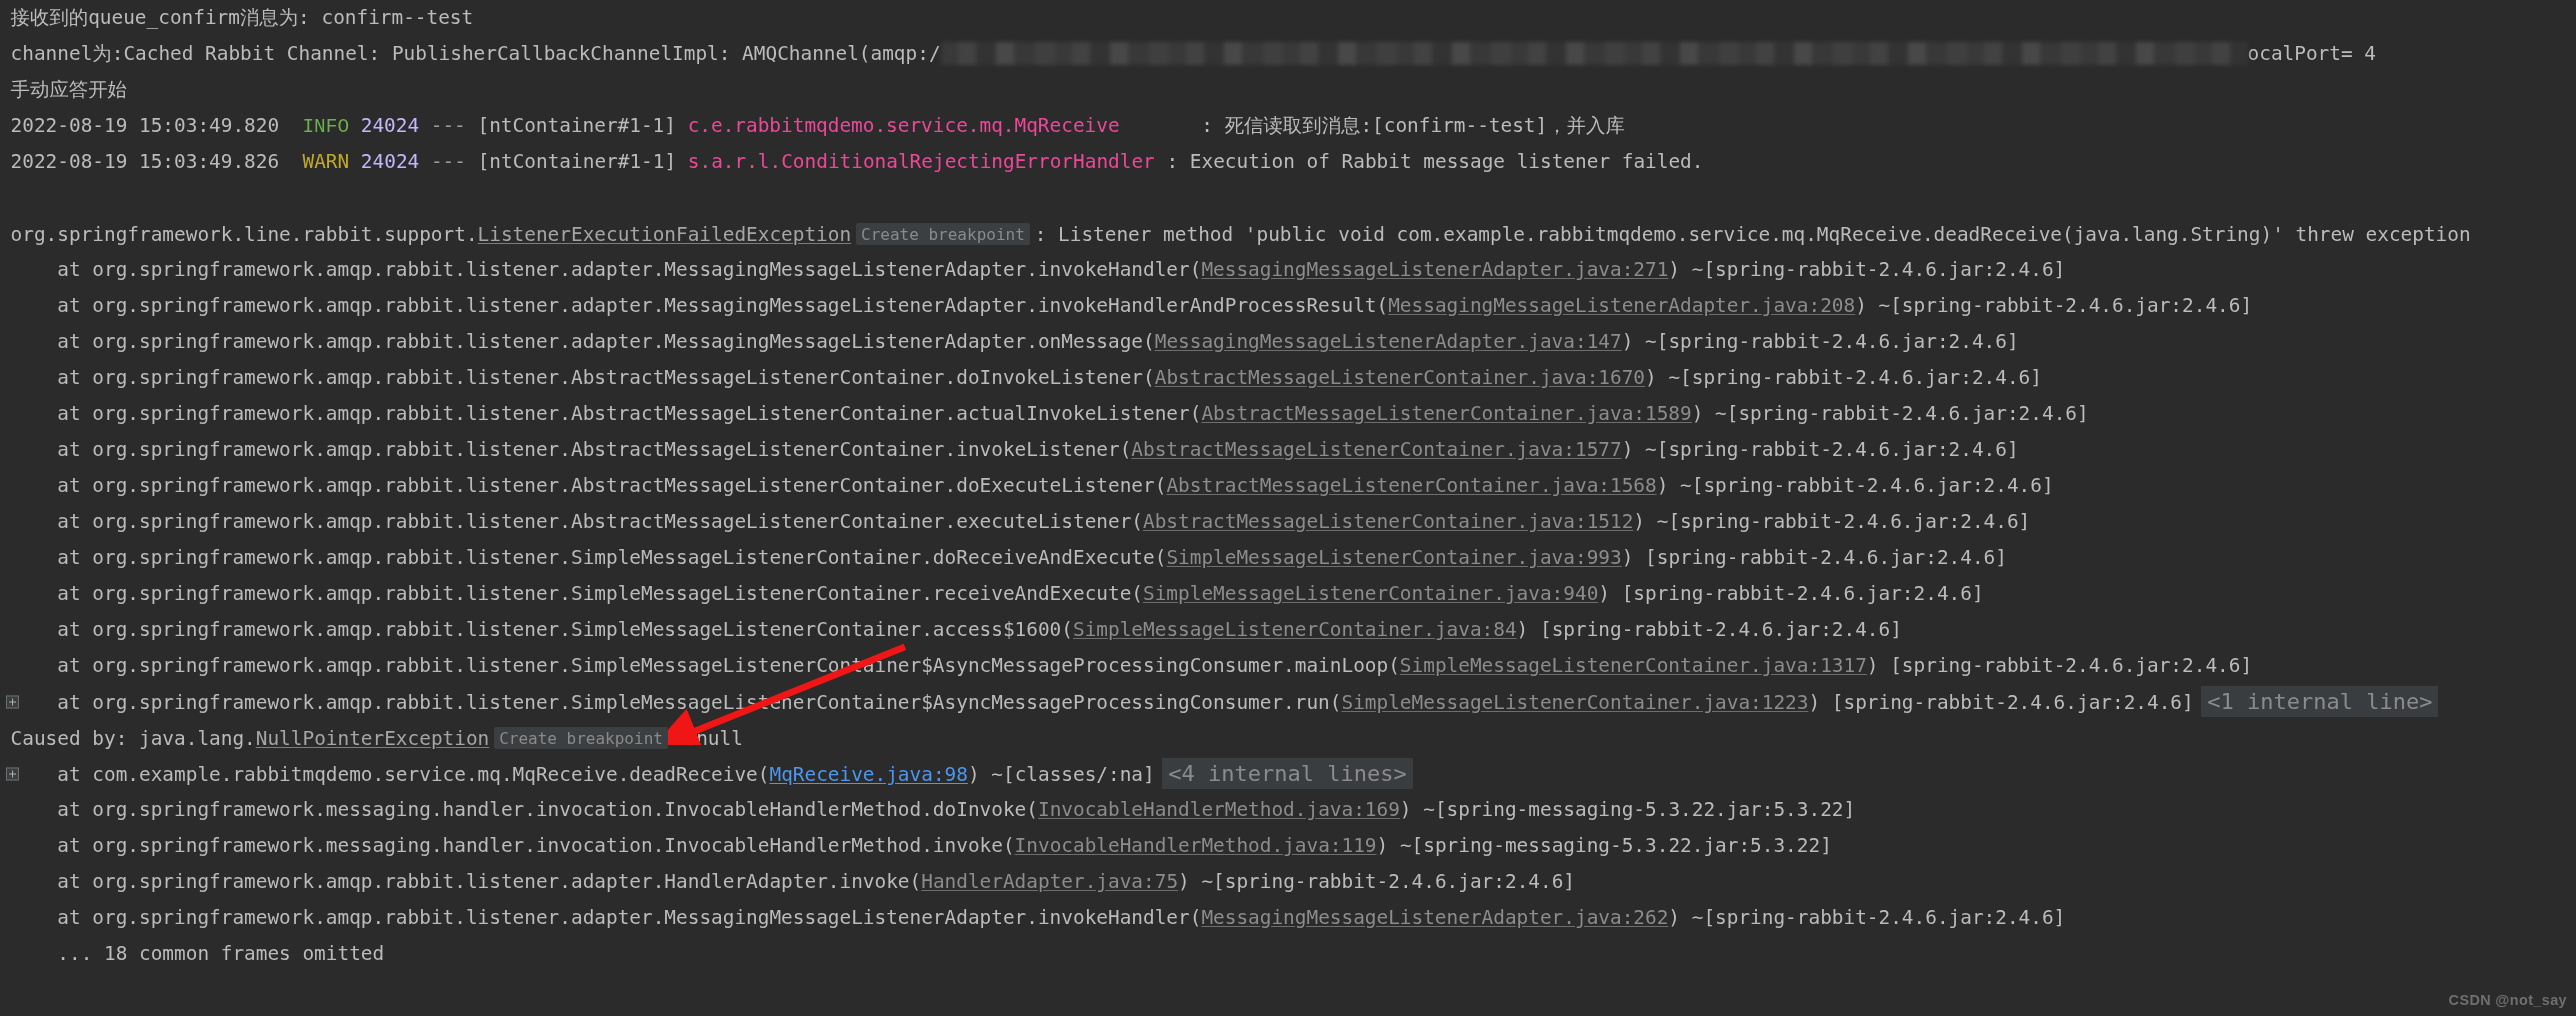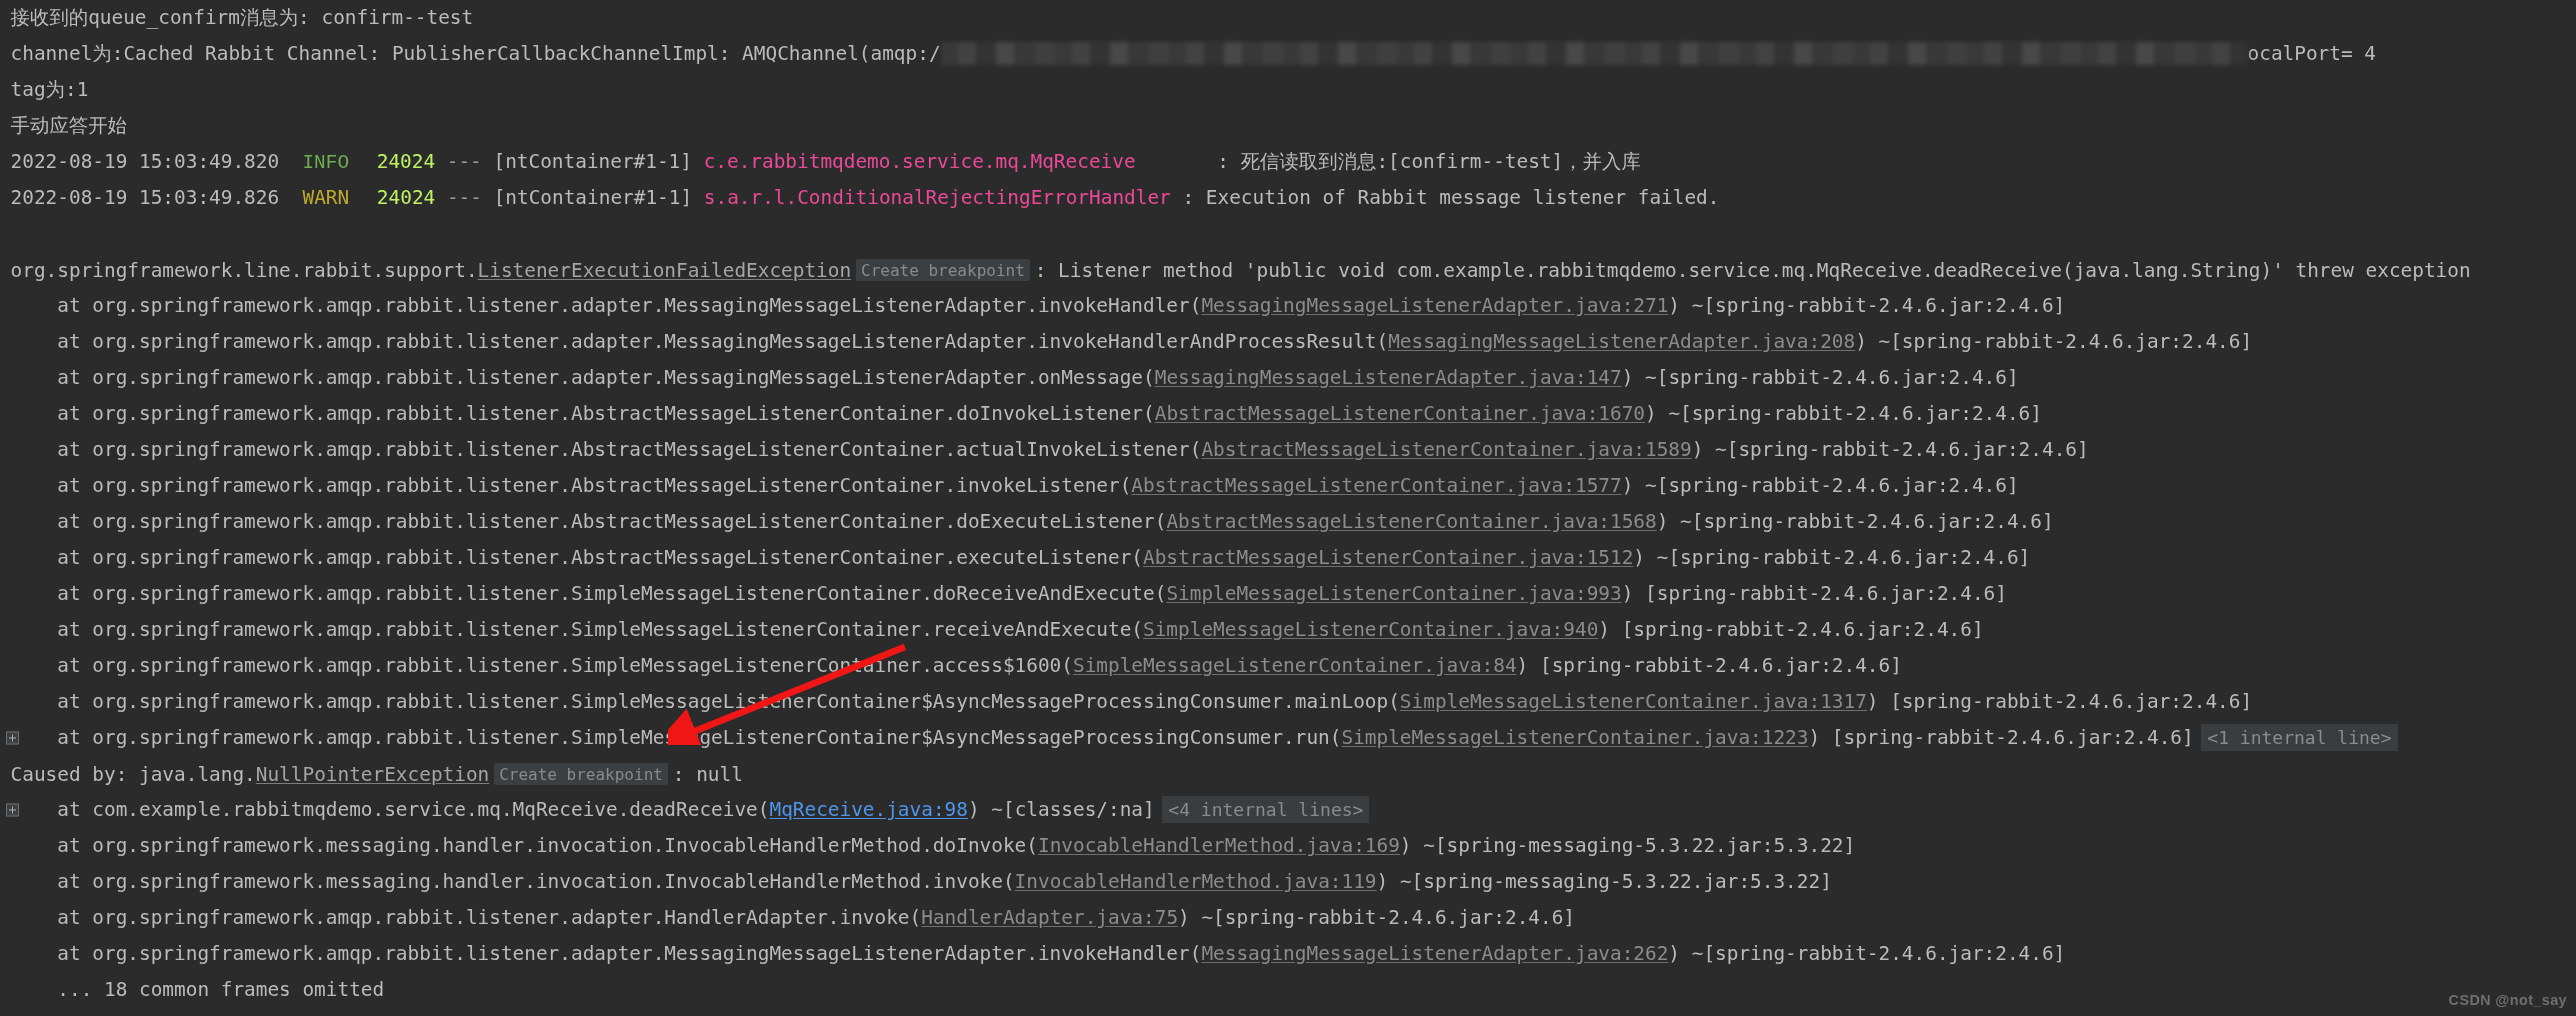--- a/index.html
+++ b/index.html
@@ -51,21 +51,21 @@
     padding-left: 10.6px;
     box-sizing: border-box;
   }
   .ln.blank { color: transparent; }
 
   
   .c-plain   { color: #bbbbbb; }
   .c-dim     { color: #9a9a9a; }
   .c-info    { color: #6ab04c; font-family: Liberation Mono, monospace; }
   .c-warn    { color: #bfa82a; }
-  .c-pid     { color: #bef264; margin-left: 16px; }
+  .c-pid     { color: #c4b5fd; }
   .c-logger  { color: #ec4899; }
   .c-msg     { color: #bbbbbb; }
   .c-ts      { color: #bbbbbb; }
   .c-thread  { color: #bbbbbb; }
 
   
   .link {
     color: #8c8c8c;
     text-decoration: underline;
     text-decoration-color: #6e6e6e;
@@ -91,21 +91,21 @@
     font-size: 16px;
     padding: 1.5px 5.3px;
     border-radius: 2.3px;
     margin: 0 4.6px;
     vertical-align: 1.5px;
   }
   
   .fold {
     background: #3a3d3f;
     color: #8b8b8b;
-    font-size: 18px;
+    font-size: 22px;
     padding: 3px 6px;
     margin-left: 7.6px;
   }
 
   
   .redacted {
     display: inline-block;
     vertical-align: -4.6px;
     height: 23px;
     width: 1307px;
@@ -176,21 +176,20 @@
 <div id="console">
 
   <div class="gutter"></div>
 
   <div class="lines">
 
     <div class="ln"><span class="c-plain">接收到的queue_confirm消息为: </span><span class="c-plain">confirm--test</span></div>
 
     <div class="ln"><span class="c-plain">channel为:Cached Rabbit Channel: PublisherCallbackChannelImpl: AMQChannel(amqp:/</span><span class="redacted"></span><span class="c-plain">ocalPort= 4</span></div>
 
-    <div class="ln">tag为:1</div>
 
     <div class="ln">手动应答开始</div>
 
     <div class="ln"><span class="c-ts">2022-08-19 15:03:49.820</span><span class="c-plain">  </span><span class="c-info">INFO</span><span class="c-plain"> </span><span class="c-pid">24024</span><span class="c-plain"> </span><span class="c-dim">---</span><span class="c-plain"> </span><span class="c-thread">[ntContainer#1-1]</span><span class="c-plain"> </span><span class="c-logger">c.e.rabbitmqdemo.service.mq.MqReceive</span><span class="c-plain">    </span><span class="c-plain">   </span><span class="c-plain">: </span><span class="c-msg">死信读取到消息:[confirm--test]，并入库</span></div>
 
     <div class="ln"><span class="c-ts">2022-08-19 15:03:49.826</span><span class="c-plain">  </span><span class="c-warn">WARN</span><span class="c-plain"> </span><span class="c-pid">24024</span><span class="c-plain"> </span><span class="c-dim">---</span><span class="c-plain"> </span><span class="c-thread">[ntContainer#1-1]</span><span class="c-plain"> </span><span class="c-logger">s.a.r.l.ConditionalRejectingErrorHandler</span><span class="c-plain"> : </span><span class="c-msg">Execution of Rabbit message listener failed.</span></div>
 
     <div class="ln blank">&nbsp;</div>
 
     <div class="ln"><span class="c-plain">org.springframework.line.rabbit.support.</span><span class="link-exc">ListenerExecutionFailedException</span><span class="inlay">Create breakpoint</span><span class="c-plain">: Listener method 'public void com.example.rabbitmqdemo.service.mq.MqReceive.deadReceive(java.lang.String)' threw exception</span></div>

